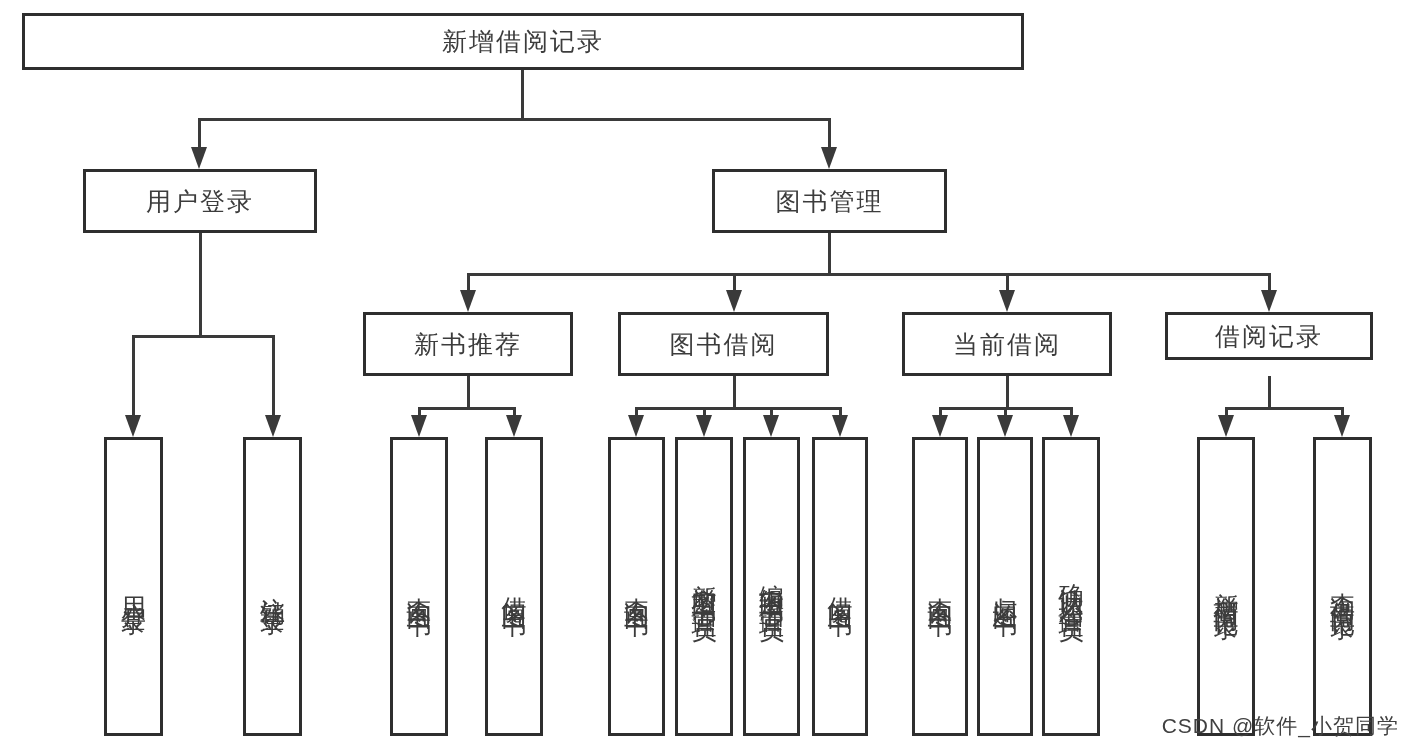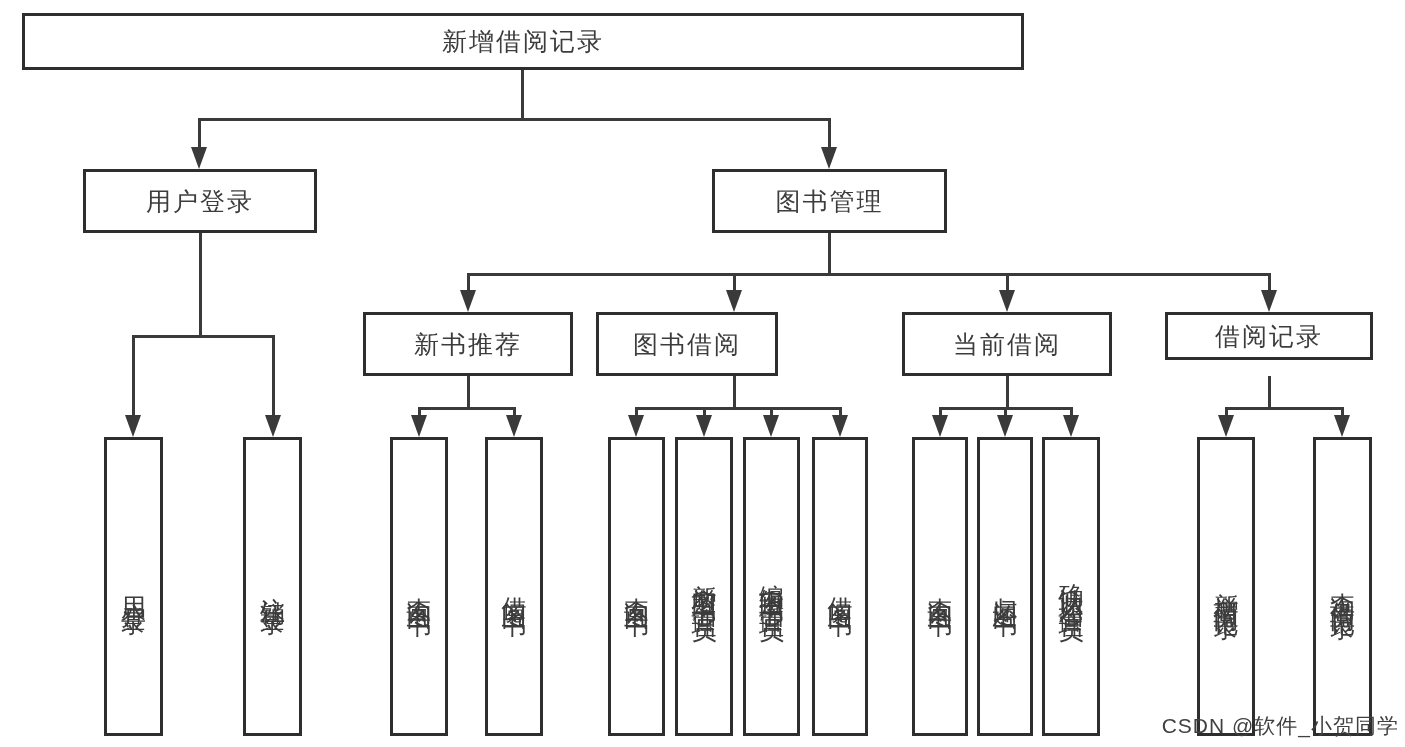--- a/index.html
+++ b/index.html
@@ -69,21 +69,21 @@
   <div class="node h" style="left:83px; top:169px; width:234px; height:64px;">
     <span class="label">用户登录</span>
   </div>
   <div class="node h" style="left:712px; top:169px; width:235px; height:64px;">
     <span class="label">图书管理</span>
   </div>
 
   <div class="node h" style="left:363px; top:312px; width:210px; height:64px;">
     <span class="label">新书推荐</span>
   </div>
-  <div class="node h" style="left:596px; top:312px; width:182px; height:64px;">
+  <div class="node h" style="left:618px; top:312px; width:211px; height:64px;">
     <span class="label">图书借阅</span>
   </div>
   <div class="node h" style="left:902px; top:312px; width:210px; height:64px;">
     <span class="label">当前借阅</span>
   </div>
   <div class="node h" style="left:1165px; top:312px; width:208px; height:48px;">
     <span class="label">借阅记录</span>
   </div>
 
   <div class="node v" style="left:104px; top:437px; width:59px; height:299px;">

